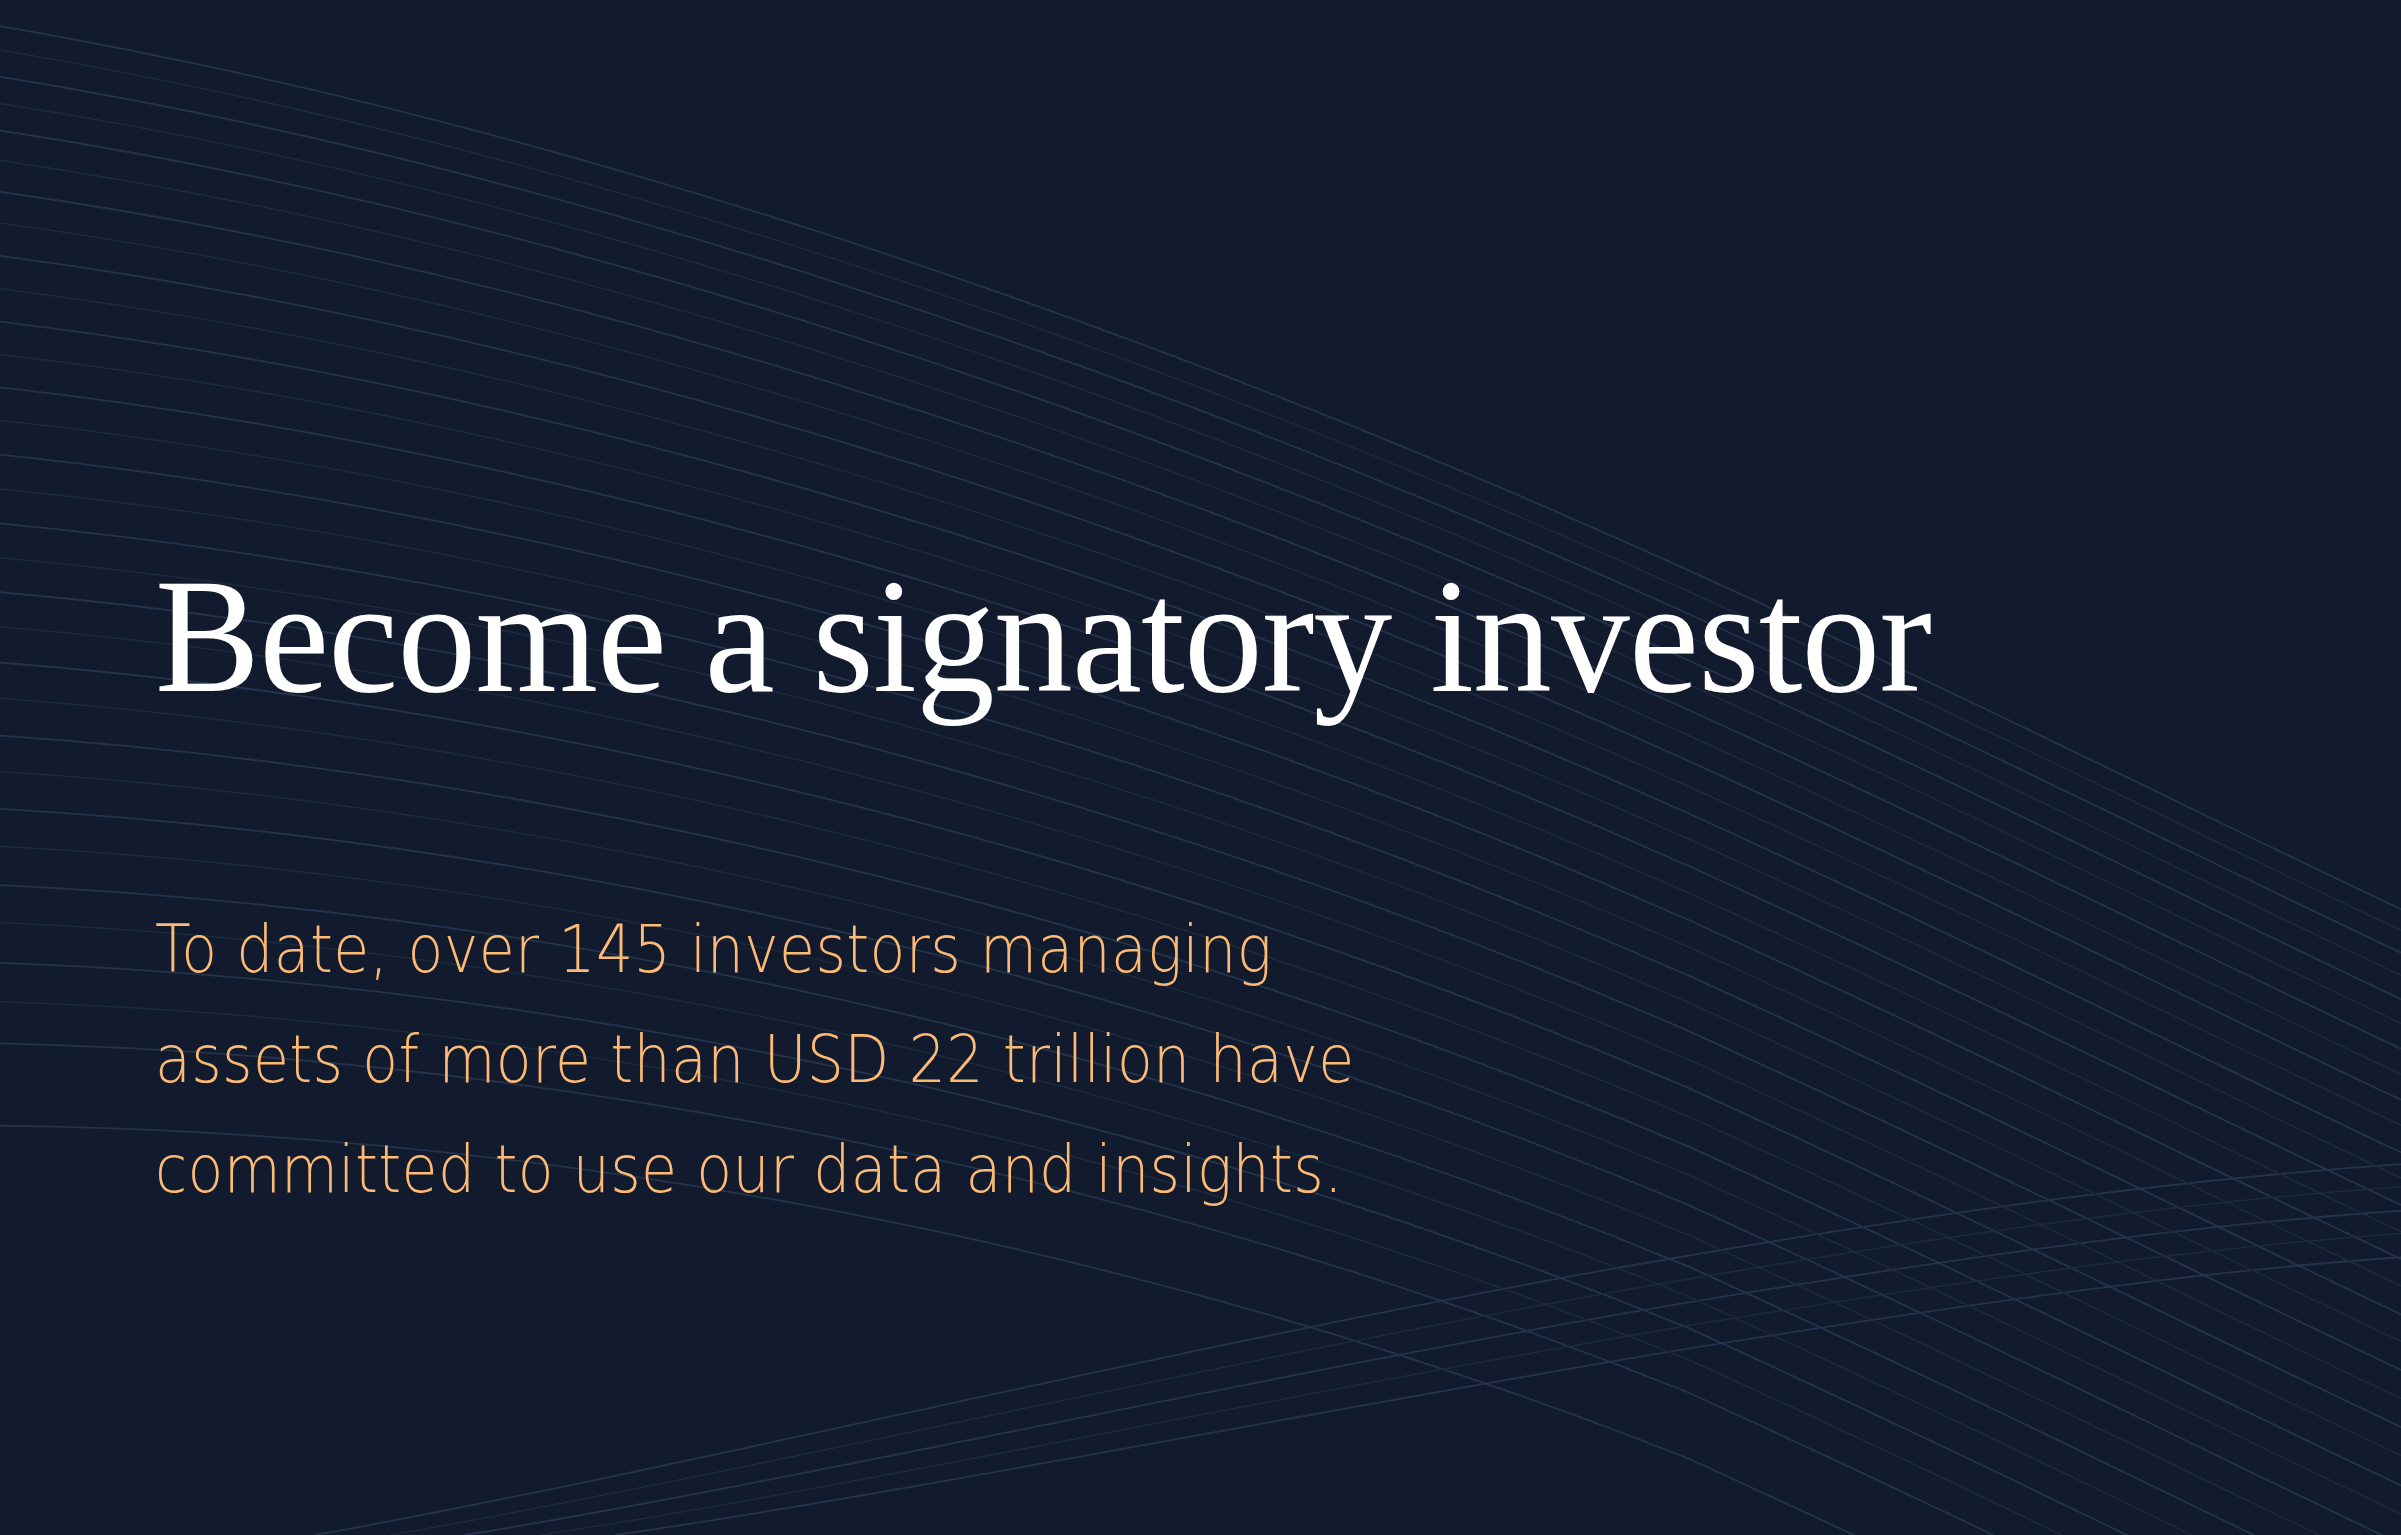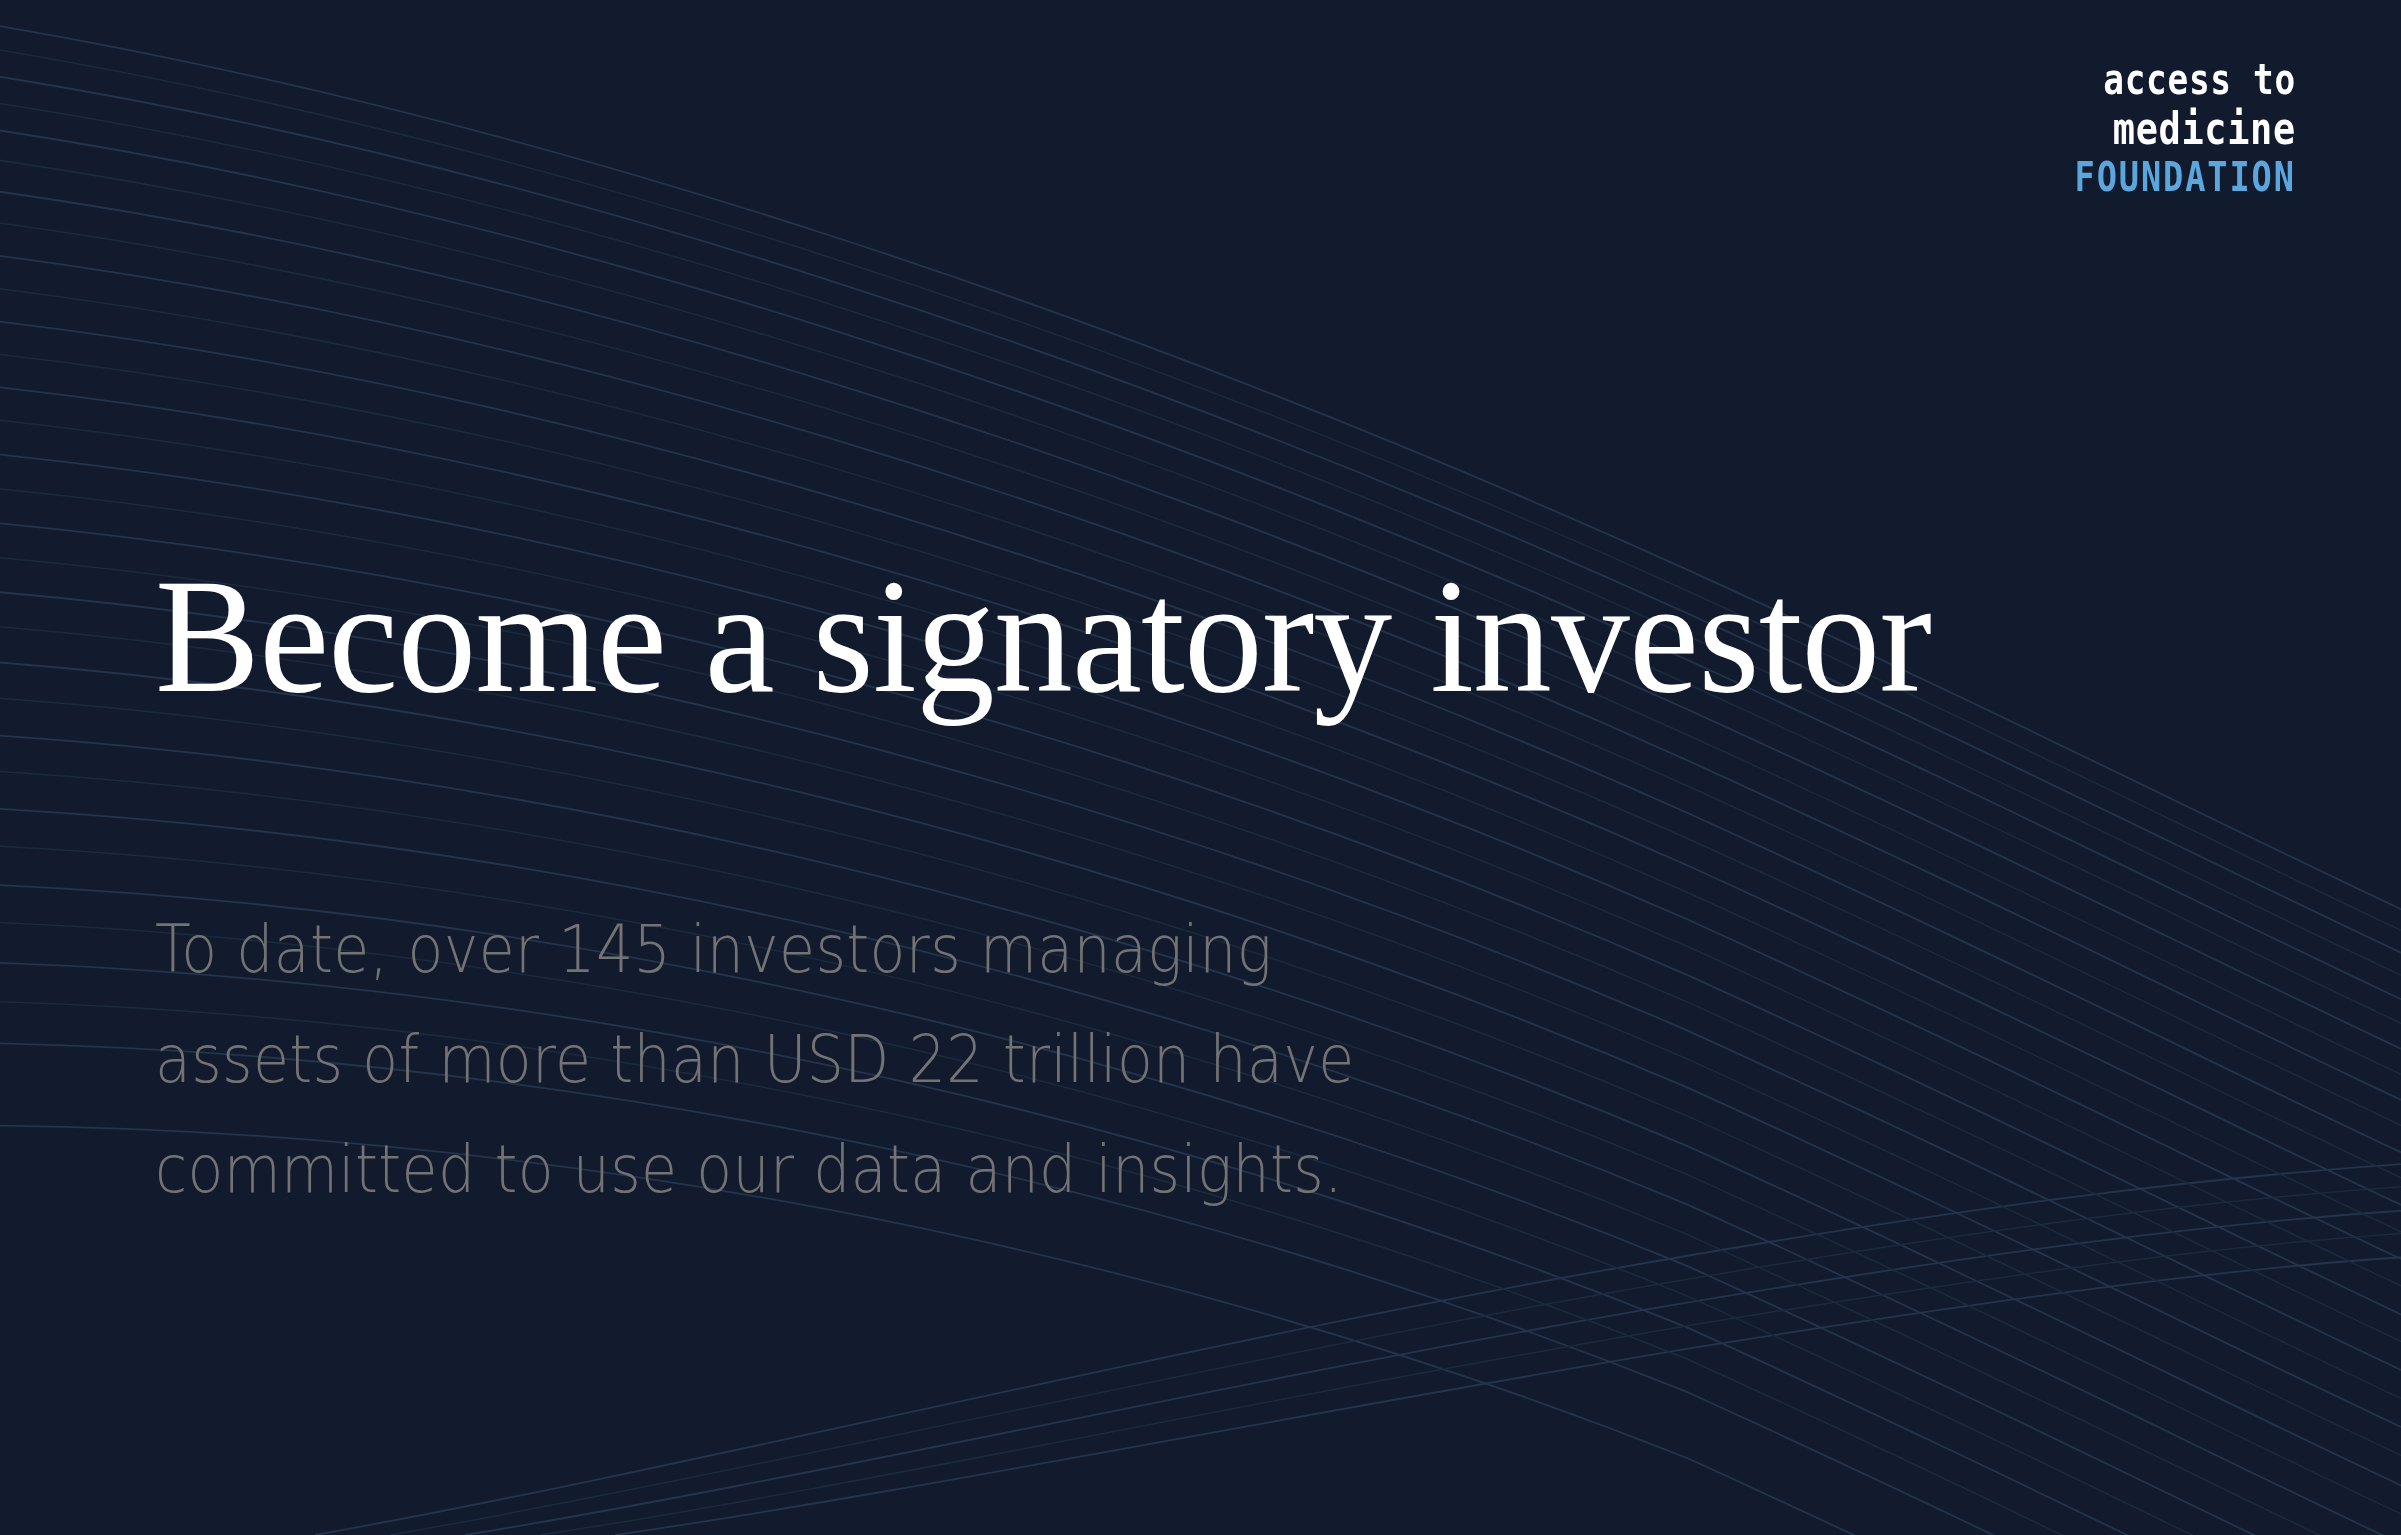--- a/index.html
+++ b/index.html
@@ -79,21 +79,21 @@
 
   
   #body-copy {
     position: absolute;
     left: 155px;
     top: 895px;
     font-family: "DejaVu Sans", "Liberation Sans", sans-serif;
     font-weight: 300;
     font-size: 65px;
     line-height: 110px;
-    color: #737373;
+    color: #fdba74;
     letter-spacing: 0.4px;
   }
   #body-copy .copy-line {
     display: block;
     white-space: nowrap;
     transform: scaleX(0.90);
     transform-origin: left center;
   }
 </style>
 </head>
@@ -138,25 +138,20 @@
       <path d="M -40 928 C 700 978 1500 1168 2250 1488 C 2700 1693 3000 1848 3260 1968"></path>
       <path d="M -40 1026 C 700 1068 1500 1250 2250 1566 C 2700 1771 3000 1926 3260 2046"></path>
       <path d="M -40 1126 C 700 1160 1500 1334 2250 1646 C 2700 1851 3000 2006 3260 2126"></path>
       <path d="M -40 1228 C 700 1256 1500 1420 2250 1728 C 2700 1933 3000 2088 3260 2208"></path>
       <path d="M -40 1334 C 700 1352 1500 1508 2250 1812 C 2700 2017 3000 2172 3260 2292"></path>
       <path d="M 520 2046 C 980 1966 1560 1828 2140 1724 C 2630 1638 2960 1596 3260 1578"></path>
       <path d="M 720 2046 C 1140 1982 1680 1864 2220 1772 C 2690 1694 2995 1656 3260 1640"></path>
     </g>
   </svg>
 
-  <div id="logo">
-    <span class="logo-line logo-access">access to</span>
-    <span class="logo-line logo-medicine">medicine</span>
-    <span class="logo-line logo-foundation">FOUNDATION</span>
-  </div>
 
   <h1 id="headline">Become a signatory investor</h1>
 
   <div id="body-copy">
     <span class="copy-line">To date, over 145 investors managing</span>
     <span class="copy-line">assets of more than USD 22 trillion have</span>
     <span class="copy-line">committed to use our data and insights.</span>
   </div>
 
 </div>

